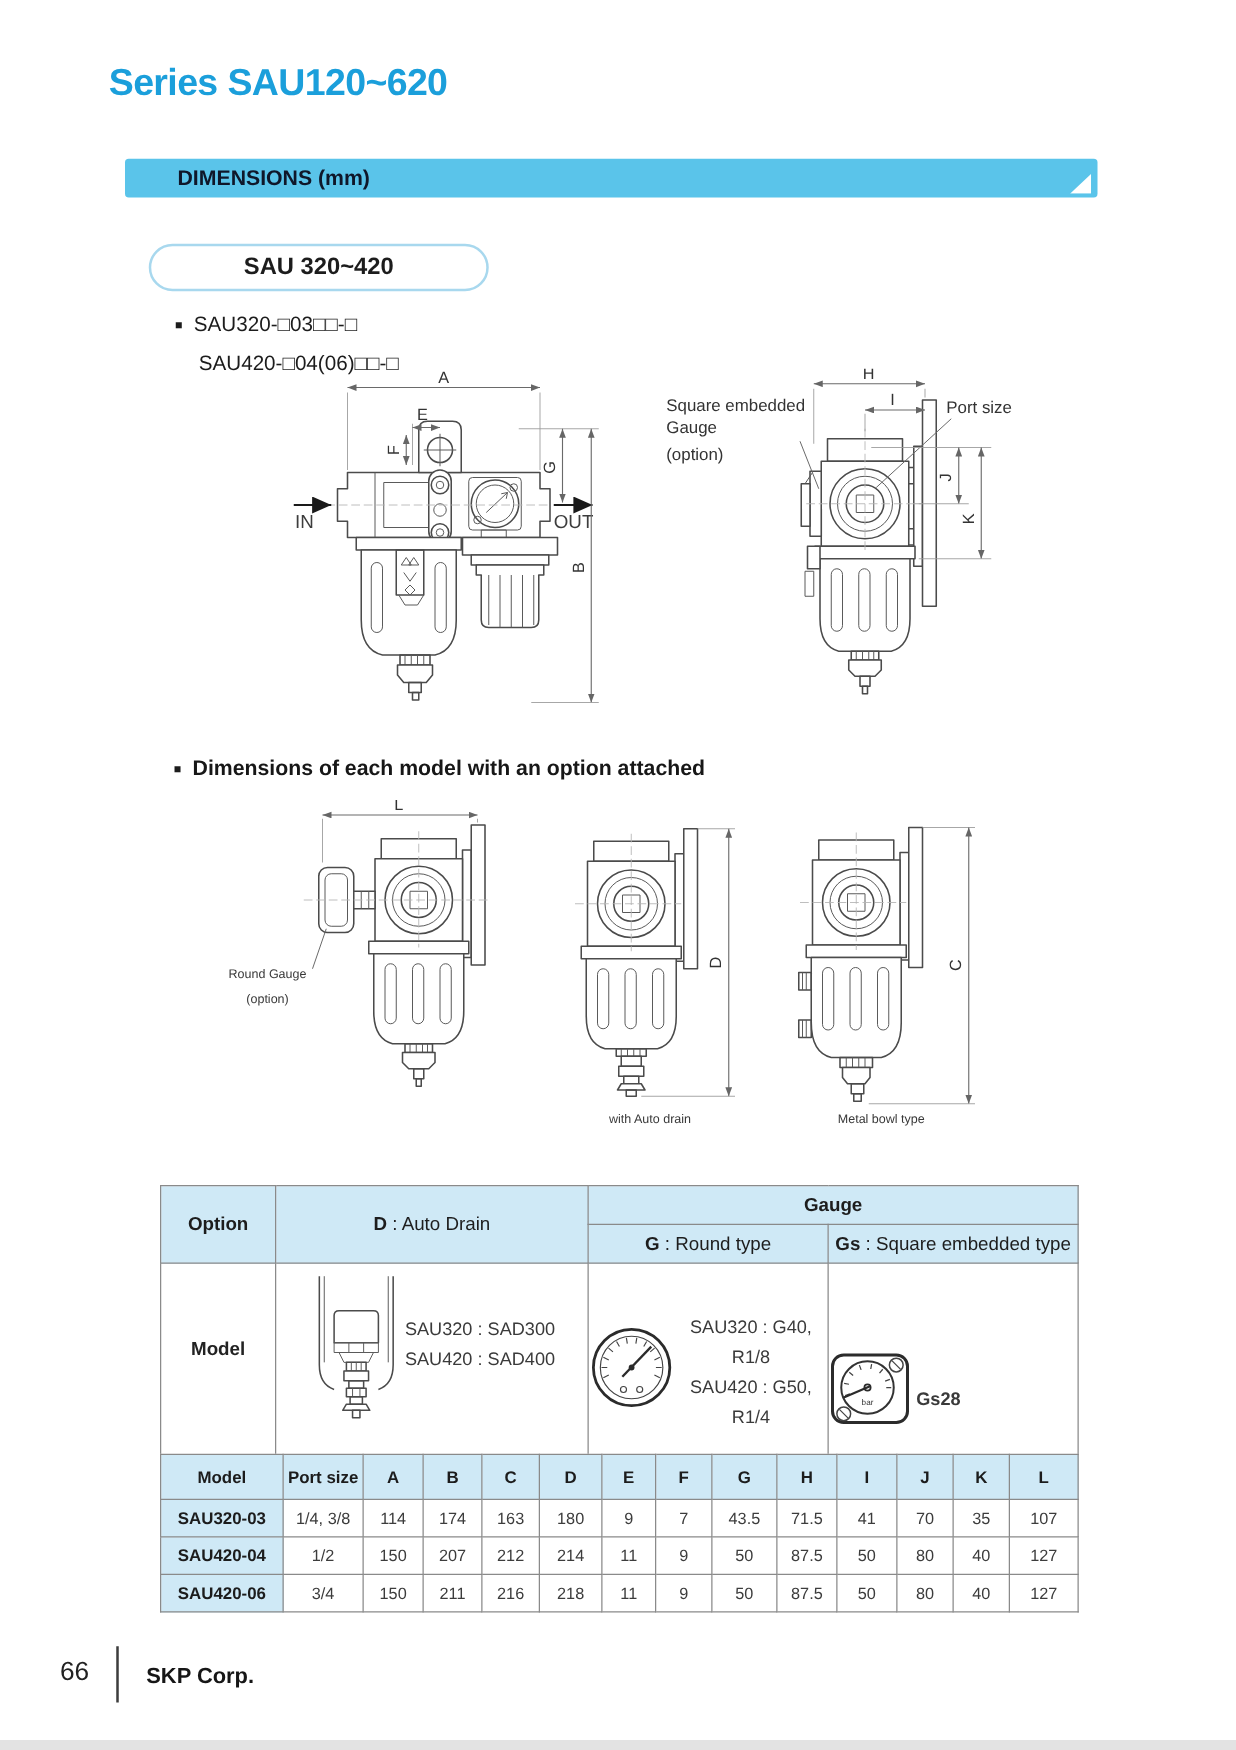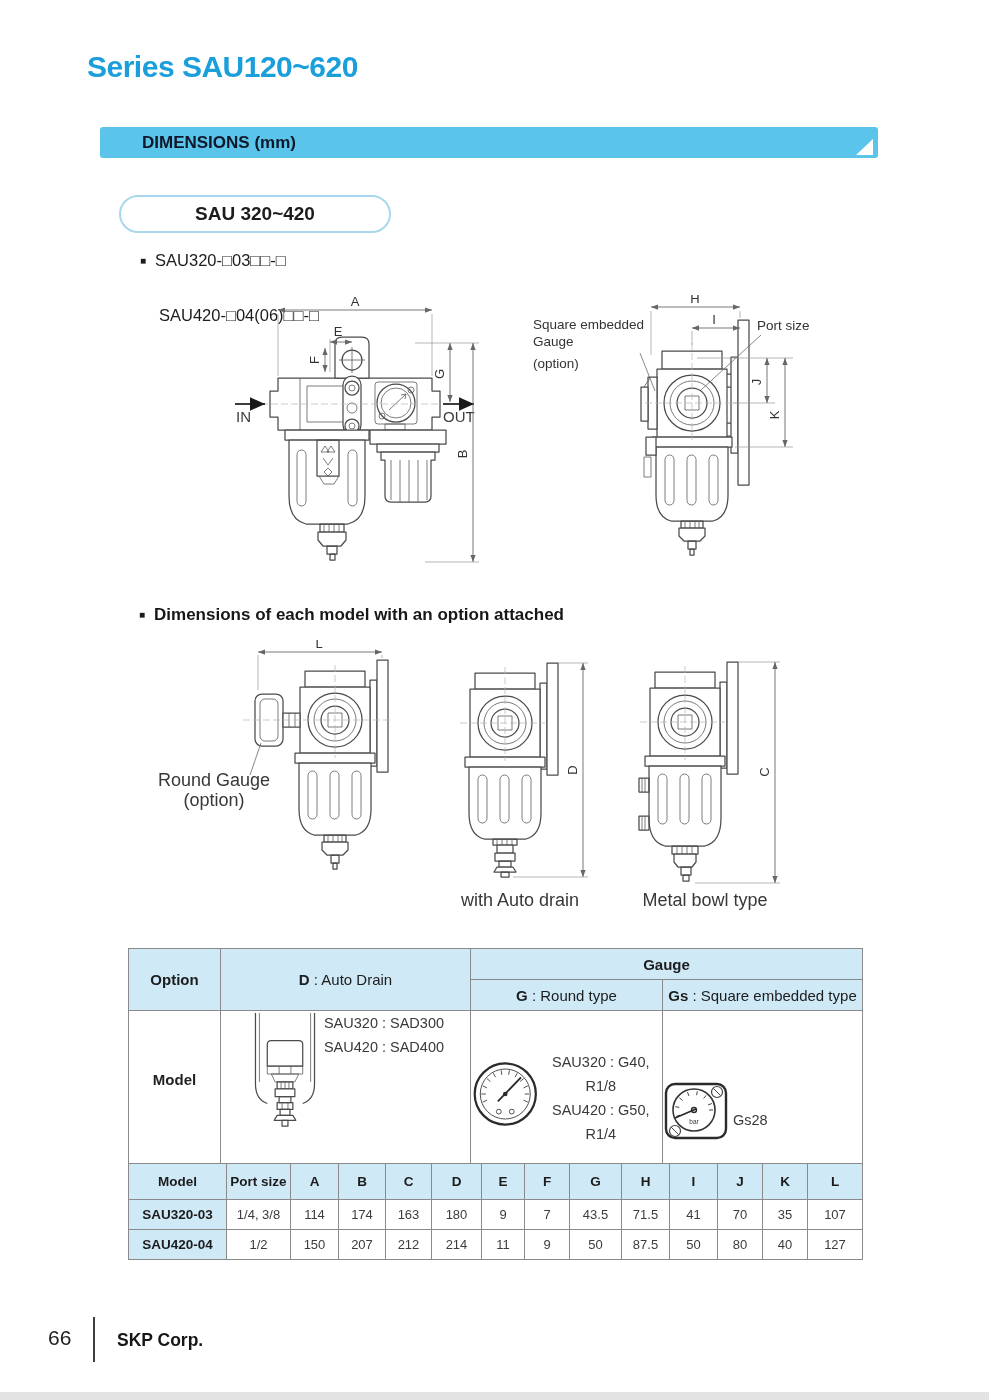--- a/index.html
+++ b/index.html
@@ -11,27 +11,27 @@
   .title{left:87px;top:50px;font-size:30px;font-weight:700;color:#1b9fdb;letter-spacing:-0.5px;}
   .secbar{left:100px;top:127px;width:778px;height:31px;background:#5ac4ea;border-radius:3px;}
   .secbar .seclabel{position:absolute;left:42px;top:0;line-height:31px;font-size:17px;font-weight:700;color:#0f172a;}
   .fold{position:absolute;right:5px;bottom:3px;width:17px;height:16px;background:#ffffff;
         clip-path:polygon(100% 0,100% 100%,0 100%);}
   .pill{left:119px;top:195px;width:268px;height:34px;border:2px solid #a8d8ee;border-radius:19px;
         text-align:center;line-height:34px;font-size:19px;font-weight:700;color:#1c1c1c;background:#fff;}
   .mcodes{left:140px;top:246px;font-size:16.5px;color:#1c1c1c;line-height:28px;}
   .mline{display:flex;align-items:baseline;}
   .sqbul{font-size:10px;margin-right:9px;color:#1c1c1c;position:relative;top:-2px;}
-  .indent{padding-left:19px;margin-top:24px;}
+  .indent{padding-left:19px;}
 
   .h2heading{left:139px;top:605px;font-size:17px;font-weight:700;color:#171717;display:flex;align-items:baseline;}
 
   
   .note{font-size:13.5px;color:#333;line-height:17px;}
-  .cap{font-size:18px;color:#383838;text-align:center;}
+  .cap{font-size:10px;color:#383838;text-align:center;}
 
   
   svg text{font-family:"Liberation Sans","DejaVu Sans",sans-serif;}
   .pt  {fill:none;stroke:#4b4b4b;stroke-width:1.25;stroke-linejoin:round;}
   .pt2 {fill:none;stroke:#5a5a5a;stroke-width:0.8;stroke-linejoin:round;}
   .ptf {fill:#ffffff;stroke:#4b4b4b;stroke-width:1.25;stroke-linejoin:round;}
   .cl  {stroke:#b5b5b5;stroke-width:0.7;stroke-dasharray:7 3;}
   .ext {stroke:#9a9a9a;stroke-width:0.7;}
   .dim {stroke:#6a6a6a;stroke-width:0.9;}
   .ldr {stroke:#6a6a6a;stroke-width:0.8;}
@@ -39,28 +39,28 @@
   .lbl {font-size:13px;fill:#333;}
   .flbl{font-size:15px;fill:#3d3d3d;}
 
   
   .opt-table{left:128px;top:948px;border-collapse:collapse;table-layout:fixed;background:#fff;}
   .opt-table th,.opt-table td{border:1px solid #8a8a8a;padding:0;}
   .opt-table th{background:#cfe9f6;font-size:15px;font-weight:400;color:#1d1d1d;height:30px;}
   .opt-table .code{font-weight:700;}
   .opt-table td{vertical-align:top;}
   .mrlabel{font-size:15px;font-weight:700;color:#222;text-align:center;padding-top:60px;}
-  .cellwrap-ad{display:flex;align-items:flex-start;justify-content:center;gap:1px;height:142px;padding-bottom:0;}
+  .cellwrap-ad{display:flex;align-items:center;justify-content:center;gap:1px;height:142px;padding-bottom:0;}
   .cellwrap-ad .mtxt{margin-bottom:12px;}
   .mtxt{font-size:14.5px;color:#3a3a3a;line-height:24px;}
   .cellwrap-col{display:flex;align-items:center;height:142px;}
   .cellwrap-col.round{padding-top:12px;}
   .cellwrap-col.square{padding-top:30px;}
   .cellwrap-col .mtxt{text-align:center;margin-top:8px;}
-  .cellwrap-col.square .mtxt{margin-top:16px;}
+  .cellwrap-col.square .mtxt{margin-top:16px;font-weight:bold;}
 
   
   .dim-table{left:128px;top:1163px;border-collapse:collapse;table-layout:fixed;background:#fff;}
   .dim-table th,.dim-table td{border:1px solid #8a8a8a;text-align:center;padding:0;}
   .dim-table th{background:#cfe9f6;height:35px;font-size:13.5px;font-weight:700;color:#1c1c1c;}
   .dim-table td{height:29px;font-size:13px;color:#3c3c3c;}
   .dim-table td.model{background:#cfe9f6;font-weight:700;color:#1c1c1c;font-size:13.5px;margin-top:25px;}
 
   
   .pagenum{left:48px;top:1326px;font-size:21px;color:#222;}
@@ -533,20 +533,36 @@
           <td>214</td>
           <td>11</td>
           <td>9</td>
           <td>50</td>
           <td>87.5</td>
           <td>50</td>
           <td>80</td>
           <td>40</td>
           <td>127</td>
         </tr>
+        <tr>
+          <td class="model">SAU420-06</td>
+          <td>3/4</td>
+          <td>150</td>
+          <td>211</td>
+          <td>216</td>
+          <td>218</td>
+          <td>11</td>
+          <td>9</td>
+          <td>50</td>
+          <td>87.5</td>
+          <td>50</td>
+          <td>80</td>
+          <td>40</td>
+          <td>127</td>
+        </tr>
       </tbody>
   </table>
 
   <div class="abs pagenum">66</div>
   <div class="abs fdivider"></div>
   <div class="abs company">SKP Corp.</div>
   <div class="abs bottomstrip"></div>
 
 </div>
 

